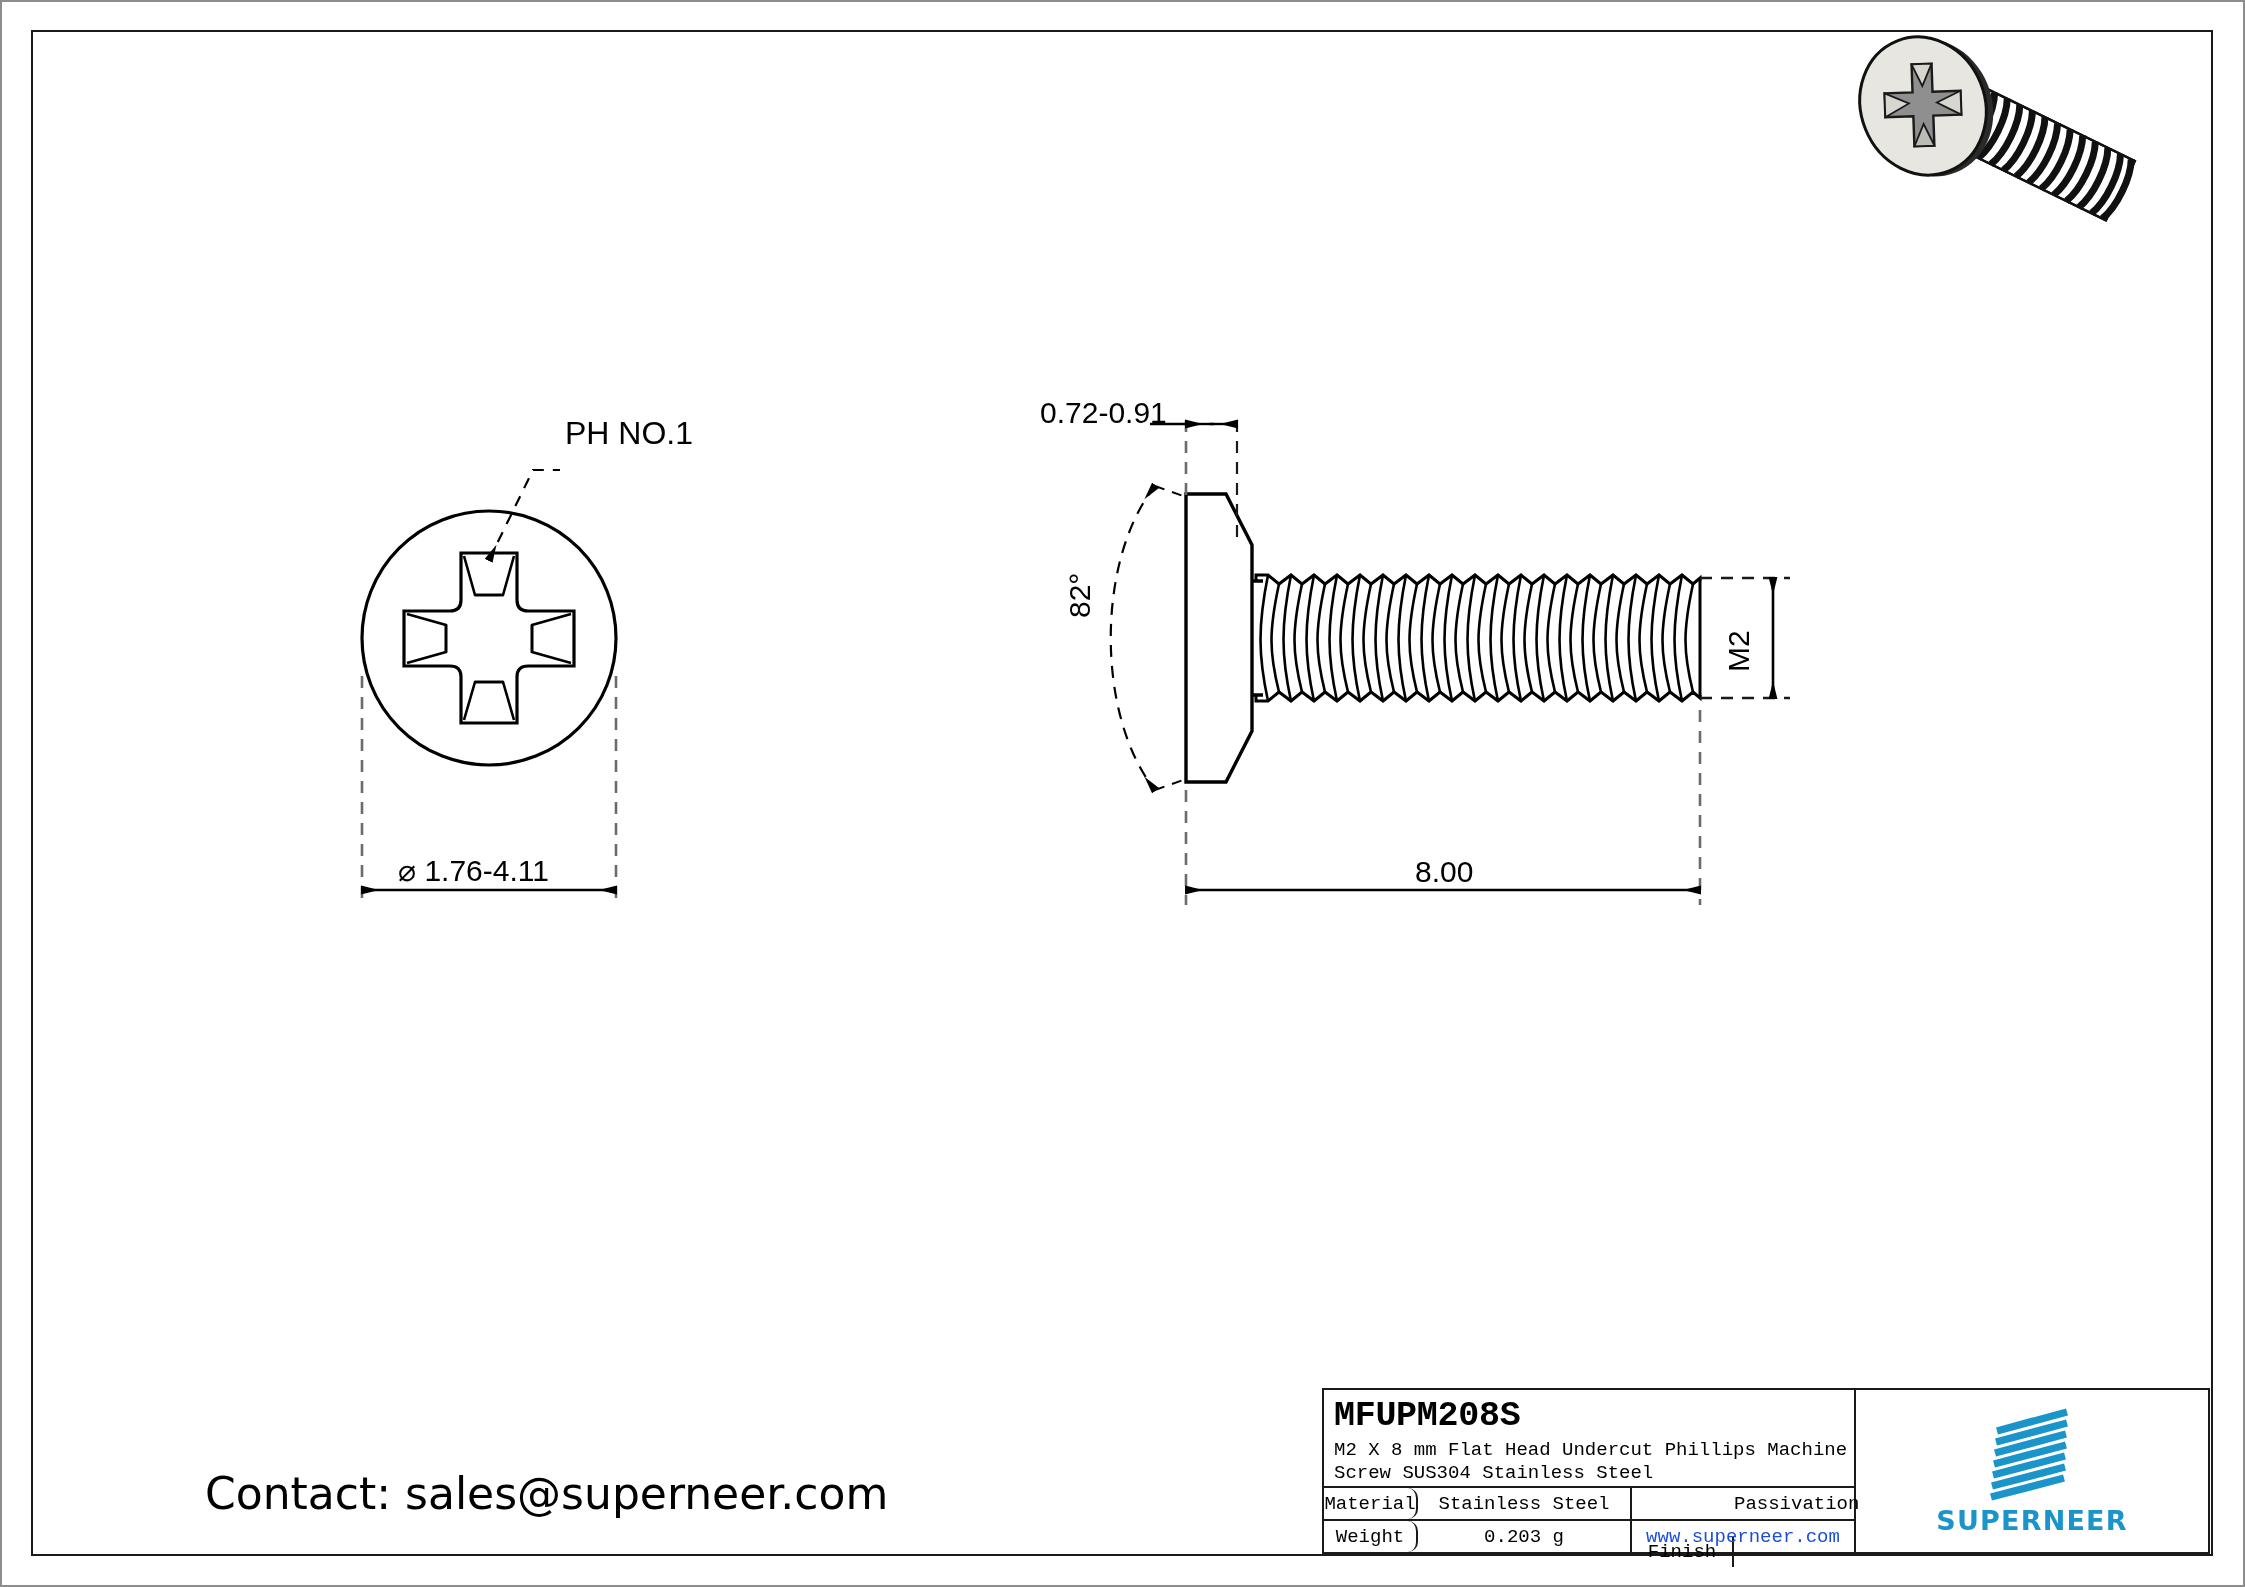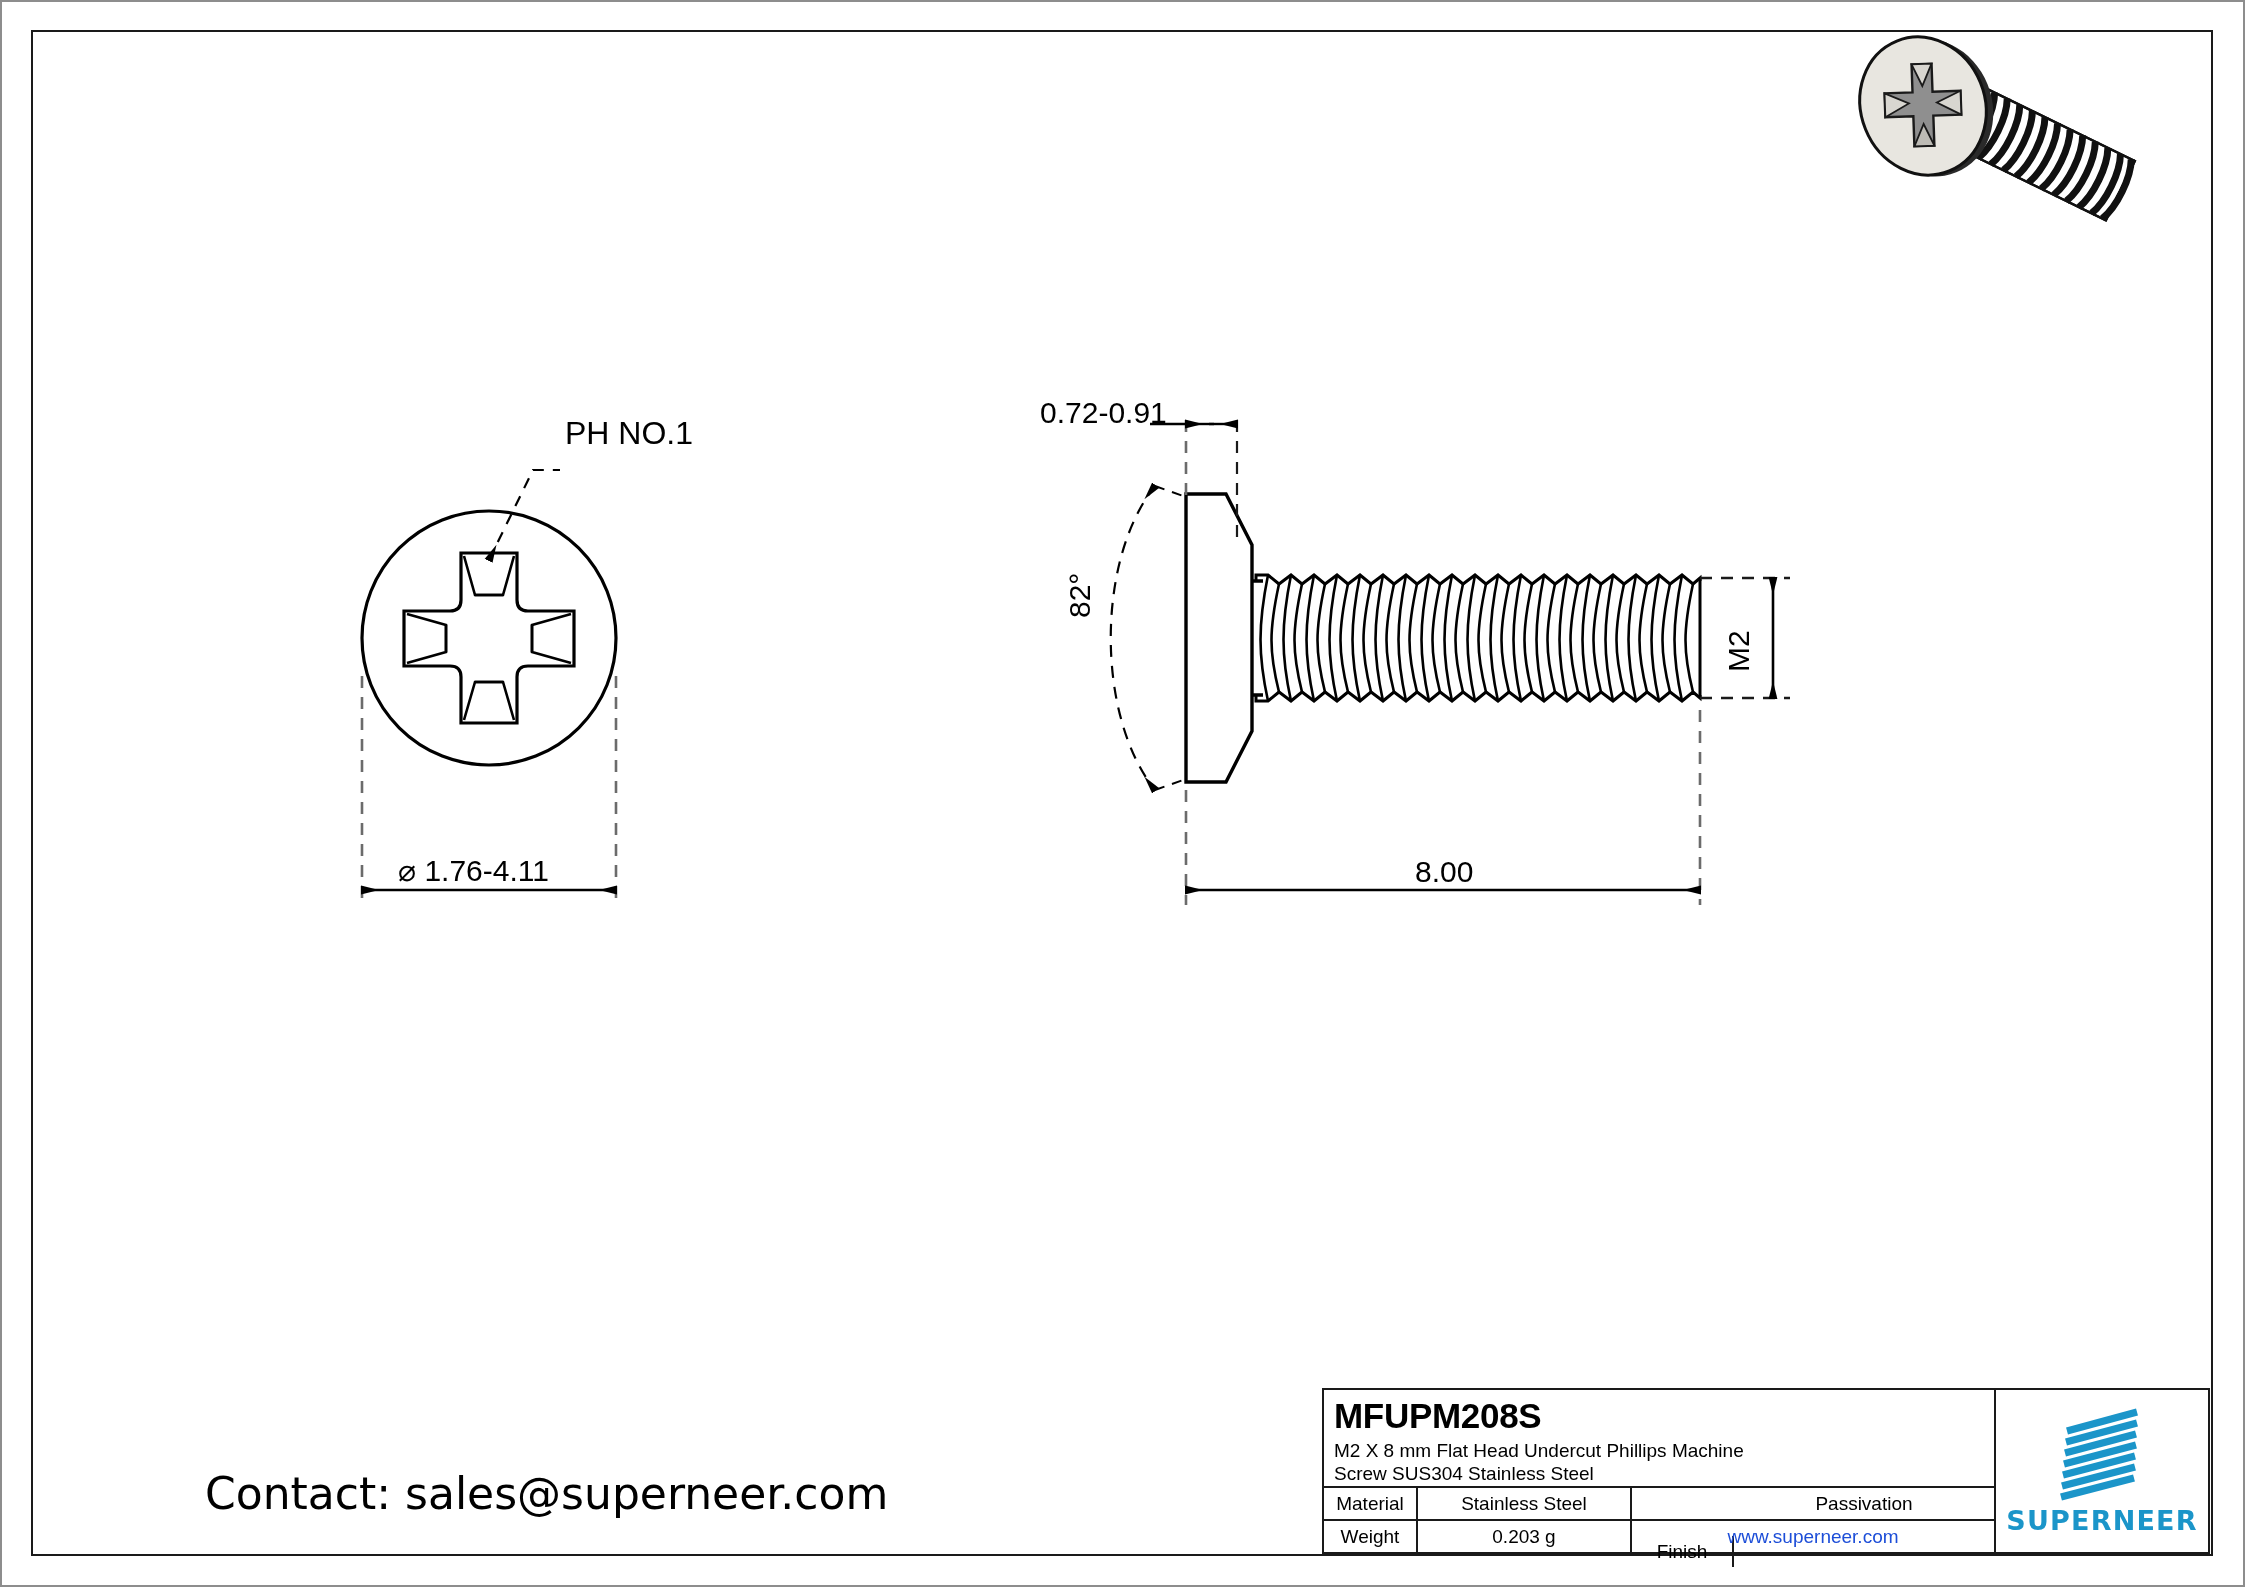--- a/index.html
+++ b/index.html
@@ -46,25 +46,26 @@
     left: 1322px;
     top: 1388px;
     width: 888px;
     height: 166px;
     box-sizing: border-box;
     border: 2px solid #1a1a1a;
     display: flex;
     background: #ffffff;
   }
   #tb-left {
-    width: 672px;
+    width: 532px;
     display: flex;
     flex-direction: column;
     border-right: 2px solid #1a1a1a;
     box-sizing: border-box;
+    font-family: Liberation Mono, monospace;
   }
   #tb-desc {
     flex: 0 0 98px;
     padding: 6px 0 0 10px;
     box-sizing: border-box;
     border-bottom: 2px solid #1a1a1a;
   }
   #part-number {
     font-size: 35px;
     font-weight: bold;
@@ -89,21 +90,21 @@
     display: flex;
     align-items: center;
     justify-content: center;
     font-size: 19px;
     color: #000;
     box-sizing: border-box;
     border-right: 2px solid #1a1a1a;
     height: 100%;
   }
   .tb-cell.last { border-right: none; border-radius: 6px; }
-  .c-label { flex: 0 0 94px; }
+  .c-label { flex: 0 0 94px; border-radius: 10px; }
   .c-value { flex: 0 0 214px; }
   .c-finish-label { flex: 0 0 102px; margin-top: 48px; }
   .c-finish-value { flex: 1 1 auto; }
   .c-url { flex: 1 1 auto; color: #1d4ed8; }
   #tb-logo {
     flex: 1 1 auto;
     display: flex;
     flex-direction: column;
     align-items: center;
     justify-content: center;

